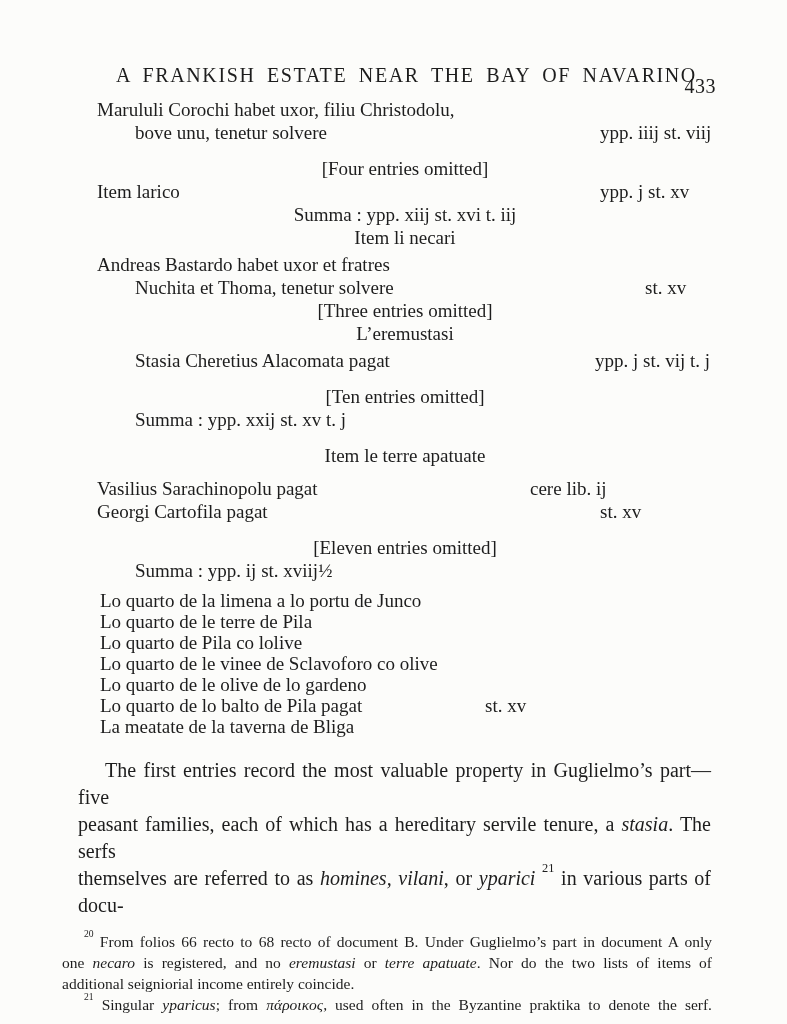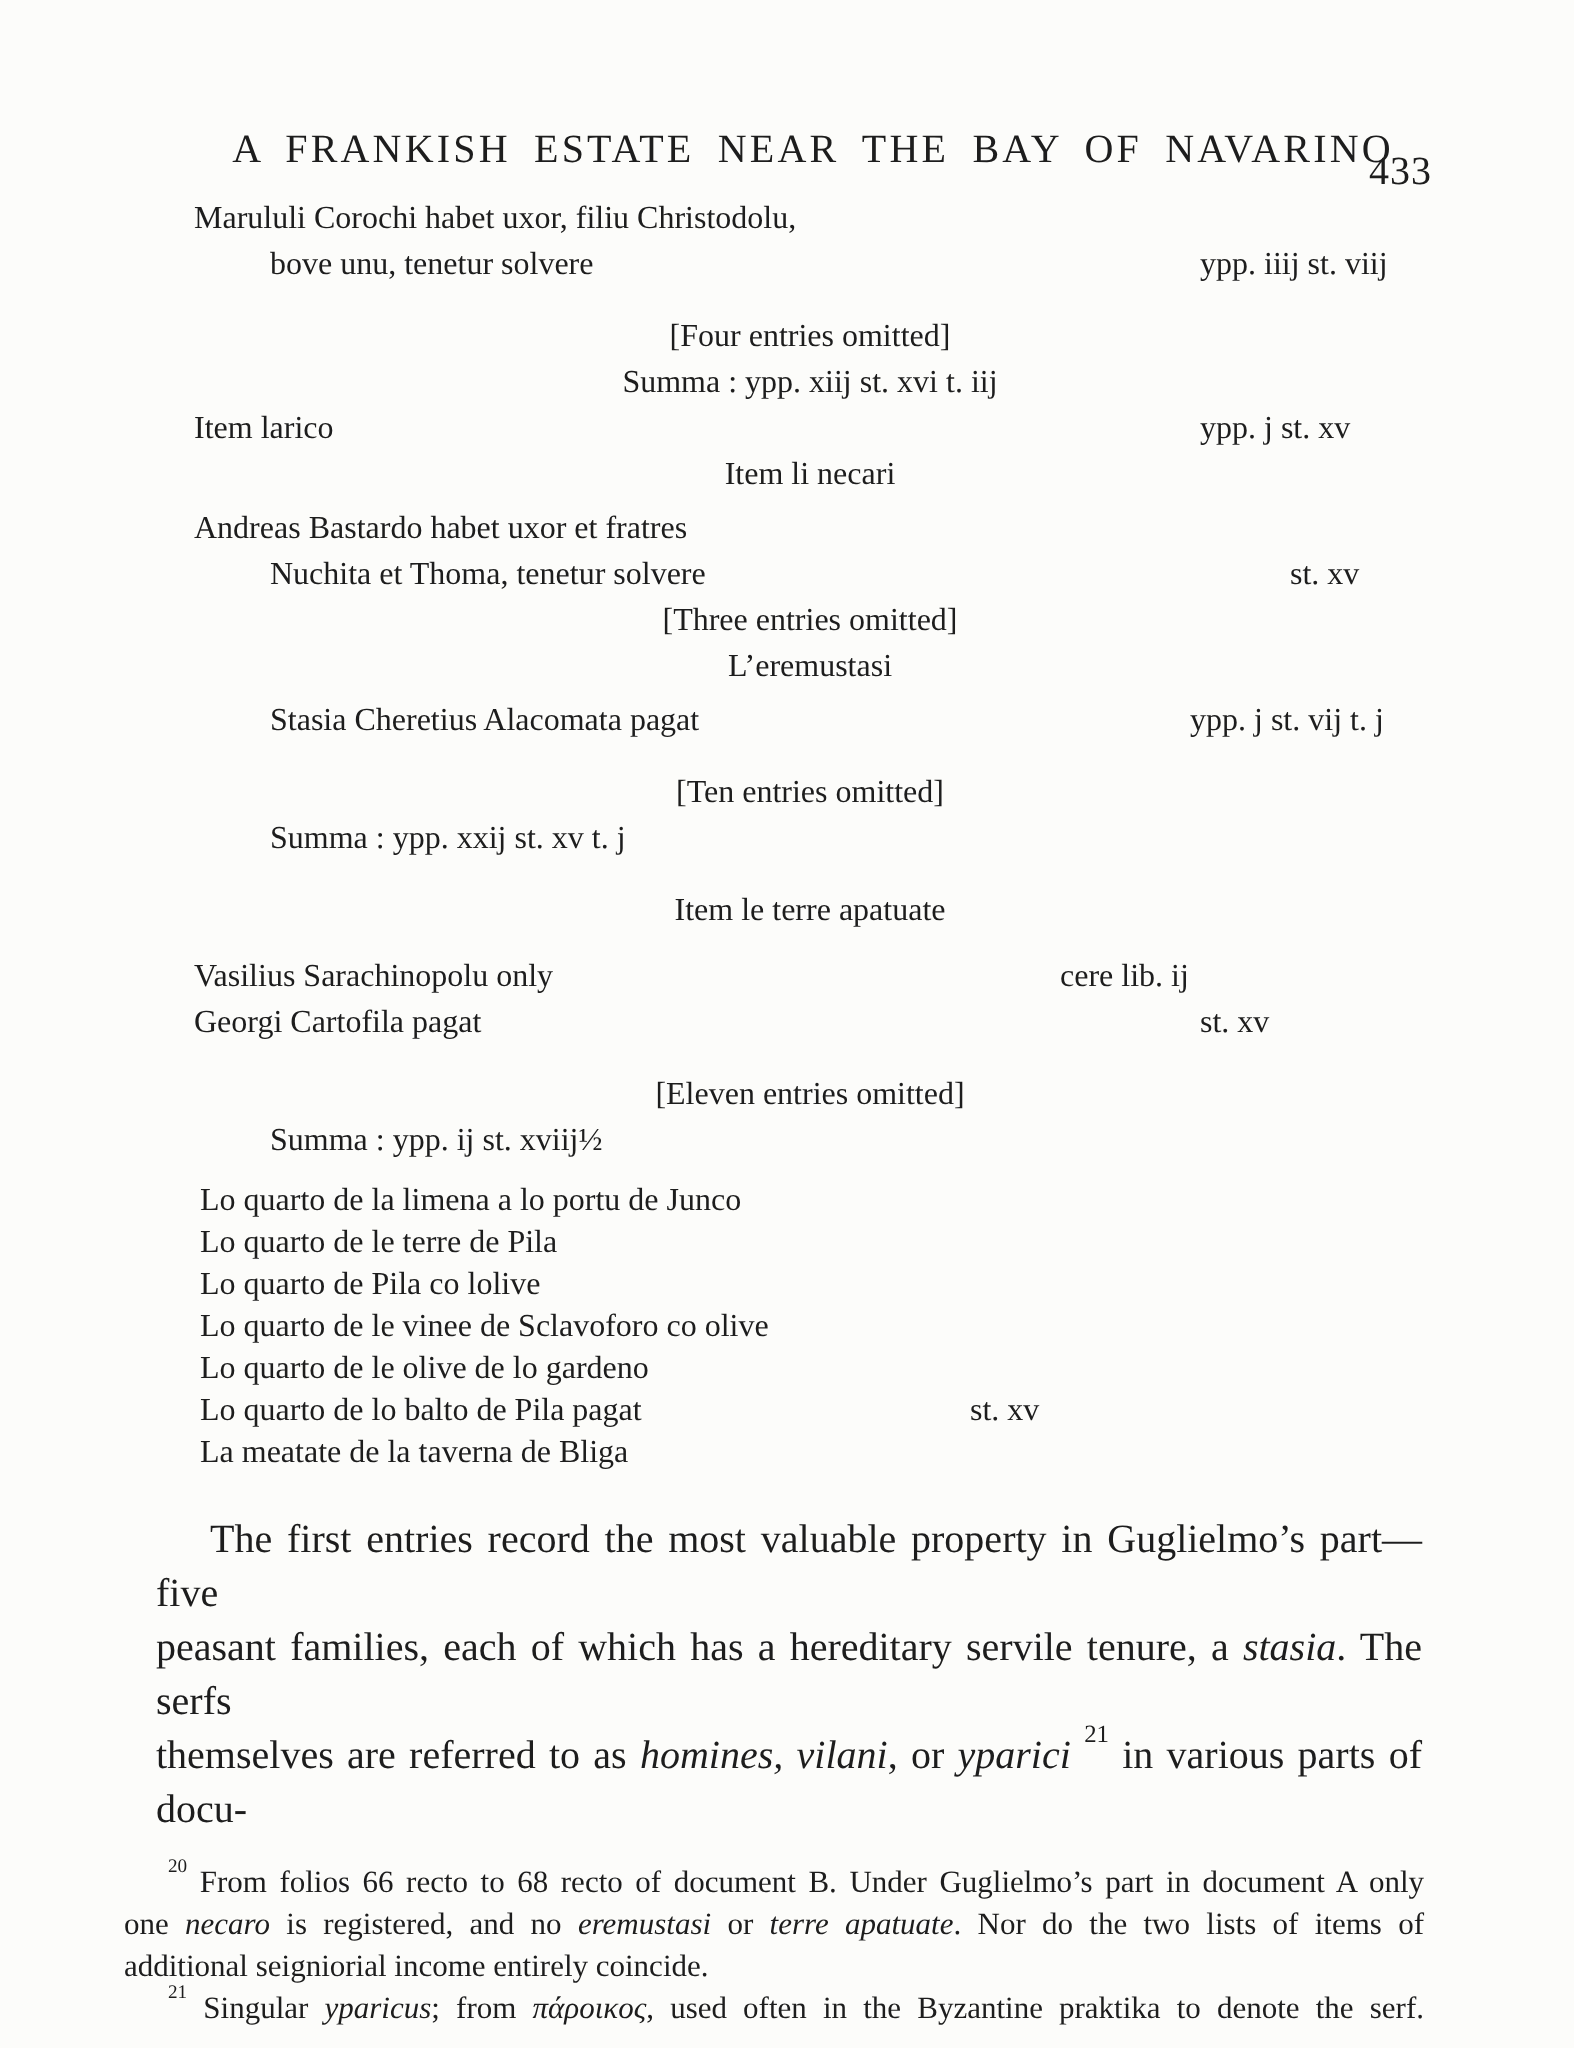--- a/index.html
+++ b/index.html
@@ -22,21 +22,21 @@
     word-spacing: 5px;
     text-align: center;
     white-space: nowrap;
   }
   .pagehead .pagenum {
     position: absolute; right: 0; top: 11px;
     letter-spacing: 0.5px; word-spacing: normal;
   }
 
   
-  .ledger { margin: 12px 74px 0 97px; font-size: 16px; }
+  .ledger { margin: 12px 74px 0 97px; font-size: 19px; }
   .ln { position: relative; line-height: 23px; white-space: nowrap; }
   .ln.entry  { padding-left: 0; }
   .ln.cont   { padding-left: 38px; }
   .ln.quarto { padding-left: 3px; line-height: 21px; }
   .ln.center, .ln.omitted { text-align: center; white-space: normal; }
   .lv { position: absolute; top: 0; }
 
   sup, .sup {
     font-size: 62%;
     position: relative; top: -0.45em;
@@ -62,32 +62,32 @@
 
   <header class="pagehead">
     <span class="title">A FRANKISH ESTATE NEAR THE BAY OF NAVARINO</span>
     <span class="pagenum">433</span>
   </header>
 
   <section class="ledger">
       <div class="ln entry"><span class="lt">Marululi Corochi habet uxor, filiu Christodolu,</span></div>
       <div class="ln cont"><span class="lt">bove unu, tenetur solvere</span><span class="lv" style="left: 503px;">ypp. iiij st. viij</span></div>
       <div class="ln omitted" style="margin-top: 13px;"><span class="lt">[Four entries omitted]</span></div>
+      <div class="ln entry"><span class="lt">Item larico</span><span class="lv" style="left: 503px;">ypp. j st. xv</span></div>
       <div class="ln center"><span class="lt">Summa : ypp. xiij st. xvi t. iij</span></div>
-      <div class="ln entry"><span class="lt">Item larico</span><span class="lv" style="left: 503px;">ypp. j st. xv</span></div>
       <div class="ln center"><span class="lt">Item li necari</span></div>
       <div class="ln entry" style="margin-top: 4px;"><span class="lt">Andreas Bastardo habet uxor et fratres</span></div>
       <div class="ln cont"><span class="lt">Nuchita et Thoma, tenetur solvere</span><span class="lv" style="left: 548px;">st. xv</span></div>
       <div class="ln omitted" style=""><span class="lt">[Three entries omitted]</span></div>
       <div class="ln center"><span class="lt">L’eremustasi</span></div>
       <div class="ln cont" style="margin-top: 4px;"><span class="lt">Stasia Cheretius Alacomata pagat</span><span class="lv" style="left: 498px;">ypp. j st. vij t. j</span></div>
       <div class="ln omitted" style="margin-top: 13px;"><span class="lt">[Ten entries omitted]</span></div>
       <div class="ln cont"><span class="lt">Summa : ypp. xxij st. xv t. j</span></div>
       <div class="ln center" style="margin-top: 13px;"><span class="lt">Item le terre apatuate</span></div>
-      <div class="ln entry" style="margin-top: 10px;"><span class="lt">Vasilius Sarachinopolu only</span><span class="lv" style="left: 433px;">cere lib. ij</span></div>
+      <div class="ln entry" style="margin-top: 10px;"><span class="lt">Vasilius Sarachinopolu pagat</span><span class="lv" style="left: 433px;">cere lib. ij</span></div>
       <div class="ln entry"><span class="lt">Georgi Cartofila pagat</span><span class="lv" style="left: 503px;">st. xv</span></div>
       <div class="ln omitted" style="margin-top: 13px;"><span class="lt">[Eleven entries omitted]</span></div>
       <div class="ln cont"><span class="lt">Summa : ypp. ij st. xviij½</span></div>
       <div class="ln quarto" style="margin-top: 8px;"><span class="lt">Lo quarto de la limena a lo portu de Junco</span></div>
       <div class="ln quarto"><span class="lt">Lo quarto de le terre de Pila</span></div>
       <div class="ln quarto"><span class="lt">Lo quarto de Pila co lolive</span></div>
       <div class="ln quarto"><span class="lt">Lo quarto de le vinee de Sclavoforo co olive</span></div>
       <div class="ln quarto"><span class="lt">Lo quarto de le olive de lo gardeno</span></div>
       <div class="ln quarto"><span class="lt">Lo quarto de lo balto de Pila pagat</span><span class="lv" style="left: 388px;">st. xv</span></div>
       <div class="ln quarto"><span class="lt">La meatate de la taverna de Bliga</span></div>

